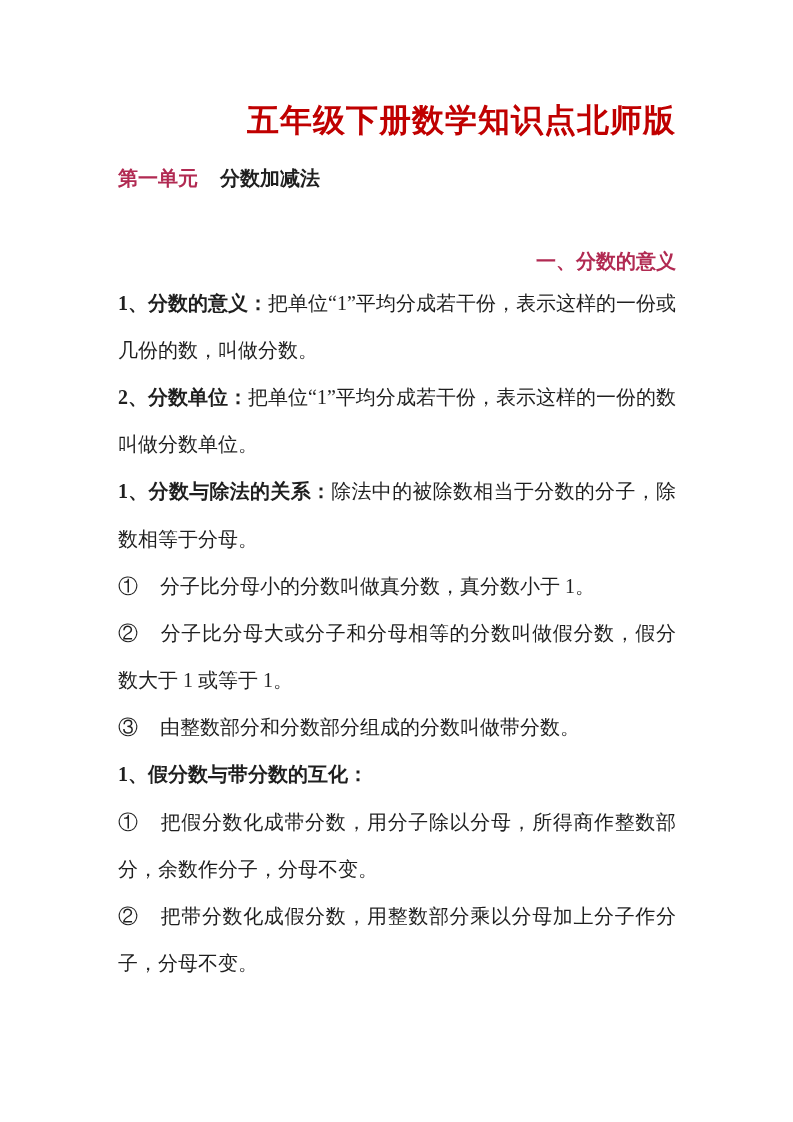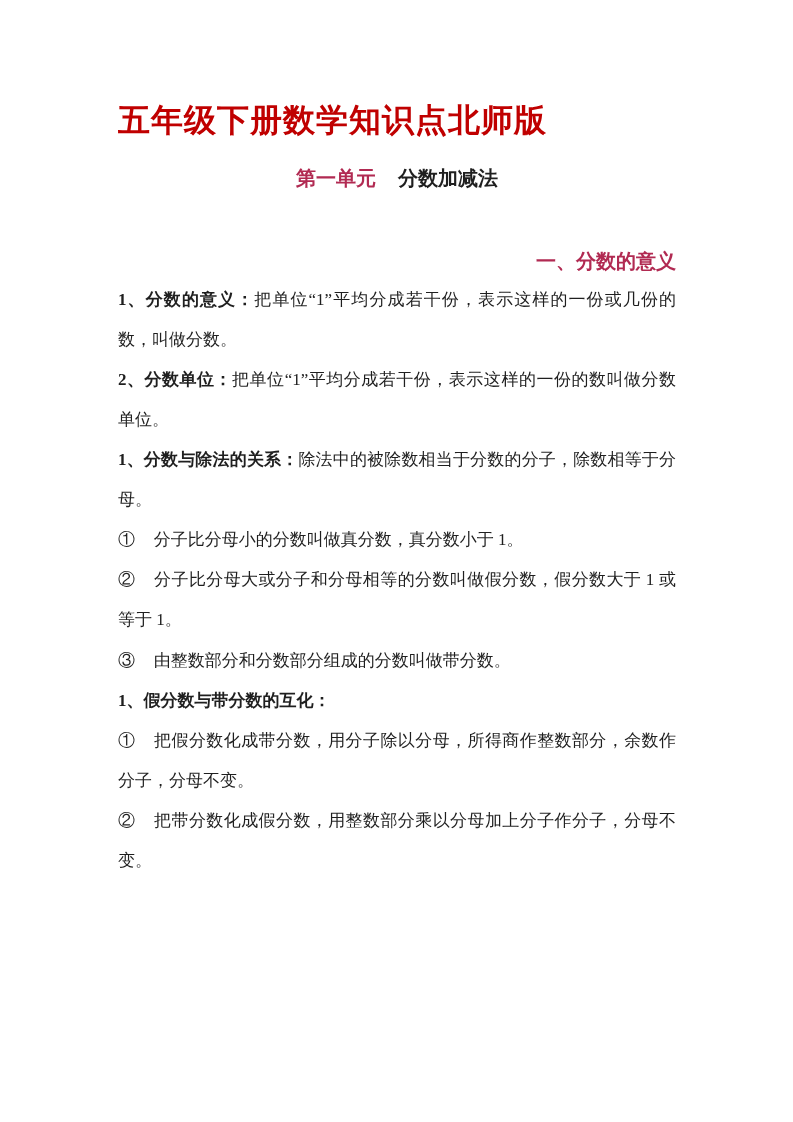--- a/index.html
+++ b/index.html
@@ -14,31 +14,30 @@
     margin: 0 auto;
     background: #ffffff;
     box-sizing: border-box;
     padding: 100px 117px 0 118px;
     font-family: "Liberation Serif", "DejaVu Serif", serif;
     color: #1f1f1f;
     overflow: hidden;
   }
   h1.doc-title {
     margin: 0;
-    text-align: left;
+    text-align: right;
     font-family: "Liberation Sans", "DejaVu Sans", sans-serif;
     font-weight: 700;
     font-size: 32px;
     line-height: 1.3;
     letter-spacing: 1px;
     color: var(--title_red, #c00000);
   }
   .subtitle {
     margin-top: 22px;
-    text-align: center;
     font-size: 20px;
     font-weight: 700;
     line-height: 1.4;
   }
   .subtitle .unit {
     color: var(--heading_crimson, #b12a52);
     margin-right: 1.1em;
   }
   .subtitle .topic {
     color: #1f1f1f;
@@ -46,21 +45,21 @@
   h2.sec-heading {
     margin: 54px 0 4px 0;
     font-size: 20px;
     font-weight: 700;
     line-height: 1.5;
     color: var(--heading_crimson, #b12a52);
     text-align: right;
   }
   .para {
     margin: 0;
-    font-size: 17px;
+    font-size: 20px;
     line-height: 2.36;
     text-align: justify;
     text-justify: inter-ideograph;
   }
   .para .run-label {
     font-weight: 700;
   }
   .para .marker {
     margin-right: 1.1em;
   }

